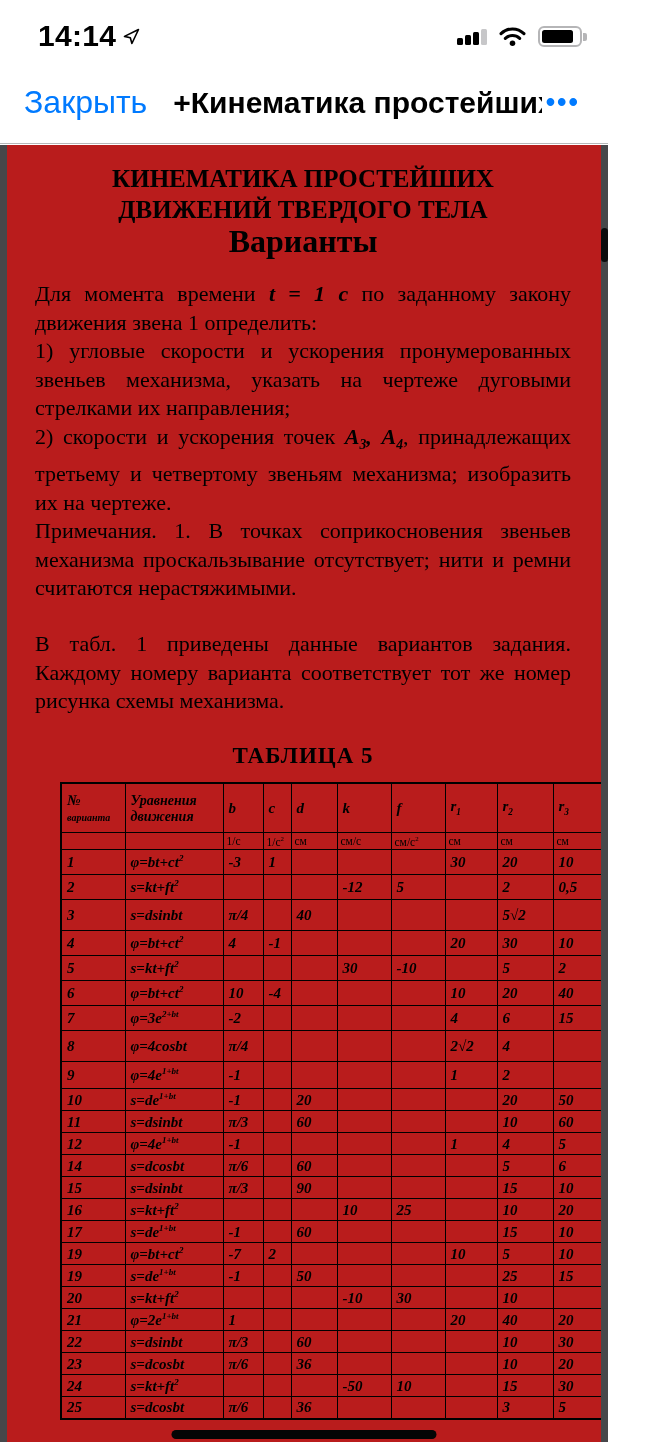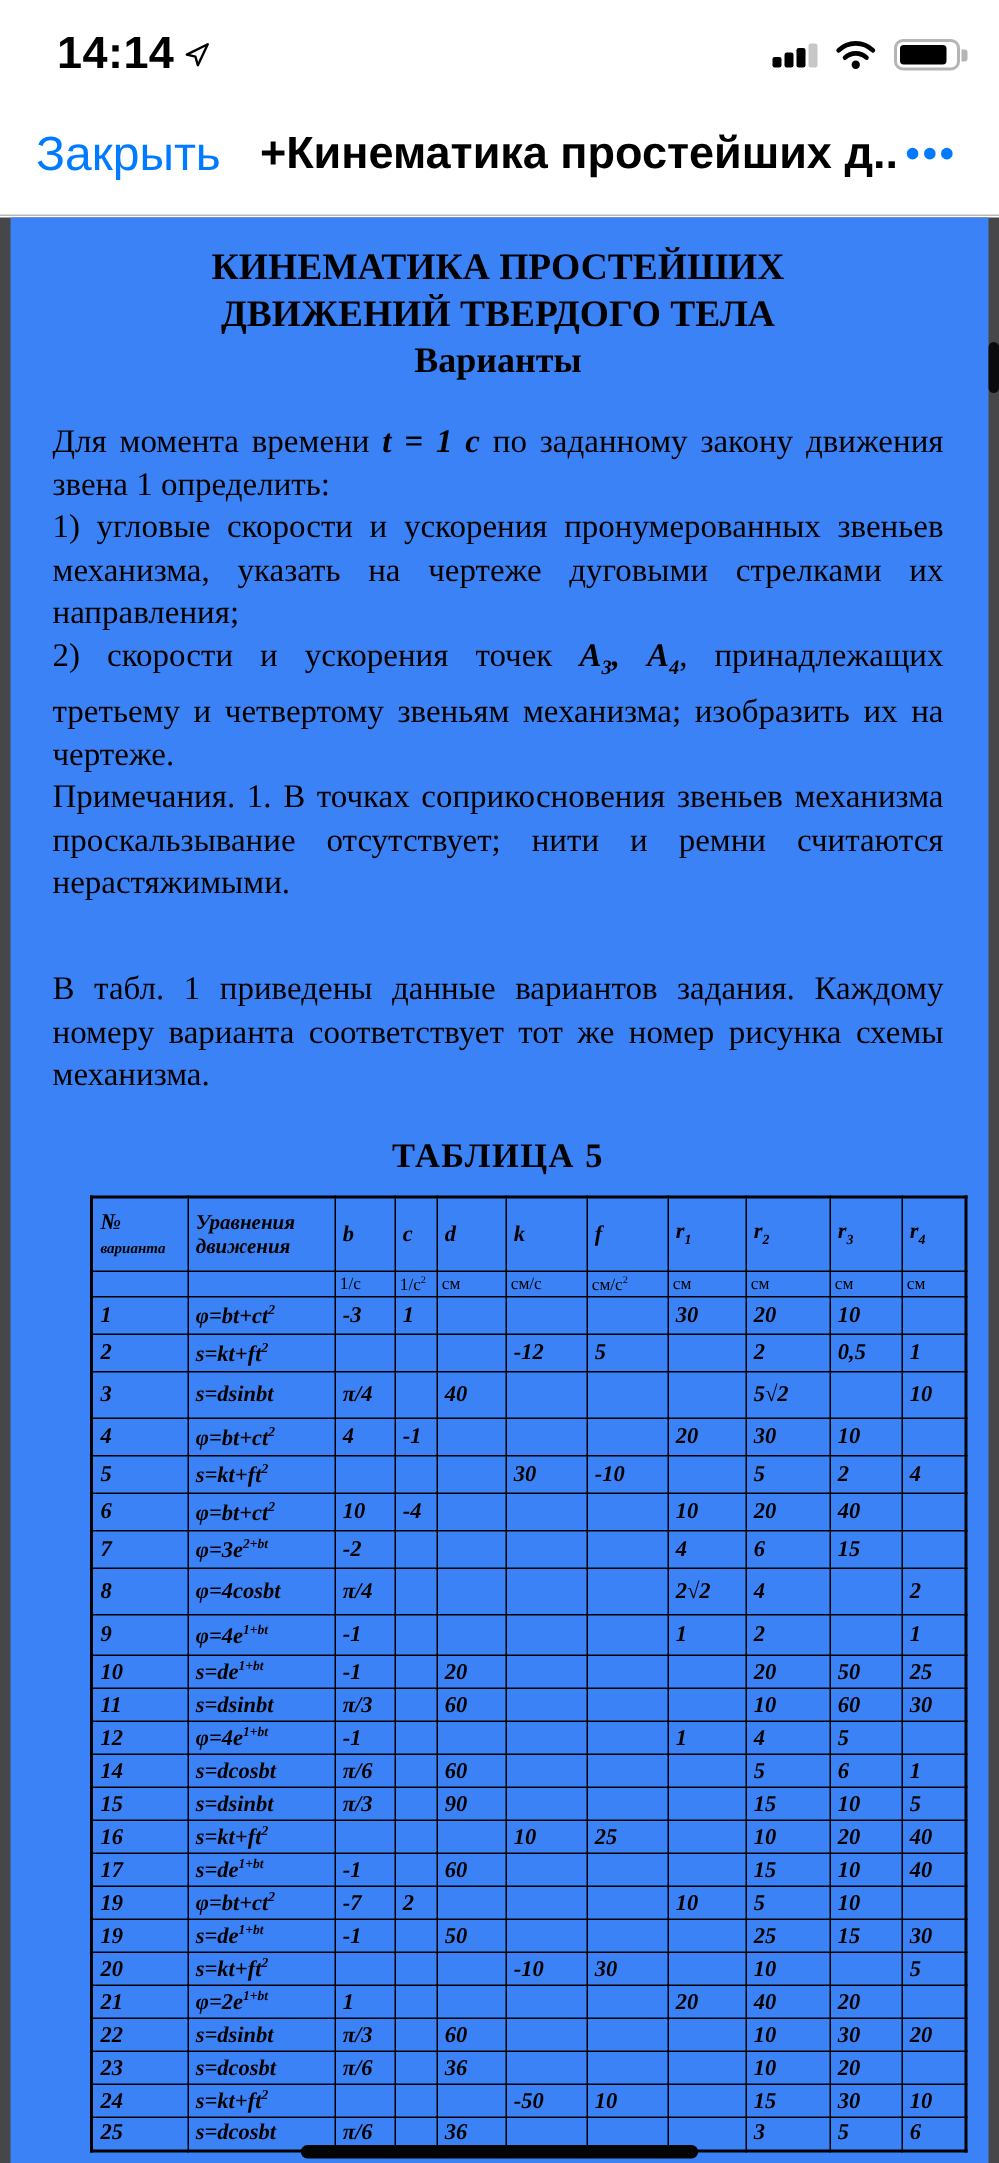--- a/index.html
+++ b/index.html
@@ -1,16 +1,16 @@
 <!DOCTYPE html>
 <html><head>
 <meta charset="utf-8">
 <style>
   html,body{margin:0;padding:0;background:#fff;}
-  .screen{position:relative;width:666px;height:1442px;background:#fff;overflow:hidden;
+  .screen{position:relative;width:608px;height:1442px;background:#fff;overflow:hidden;
           font-family:"Liberation Sans",sans-serif;color:#000;text-decoration:underline;}
 
   
   .status-bar{position:absolute;top:0;left:0;right:0;height:62px;display:flex;
               align-items:center;justify-content:space-between;box-sizing:border-box;
               padding:10px 26px 0 38px;background:#fff;}
   .time-wrap{display:flex;align-items:center;gap:7px;}
   .time{font-size:30px;font-weight:700;letter-spacing:.3px;}
   .status-icons{display:flex;align-items:center;gap:11px;}
   .signal{display:flex;align-items:flex-end;gap:2px;height:17px;}
@@ -27,27 +27,27 @@
   .nav-bar{position:absolute;top:62px;left:0;right:0;height:82px;background:#fff;
            display:flex;align-items:center;box-sizing:border-box;padding:0 24px;
            border-bottom:1px solid #b7b7b9;}
   .close-btn{color:#007aff;font-size:32px;font-weight:400;flex:0 0 auto;cursor:pointer;background:none;border:none;padding:0;font-family:"Liberation Sans",sans-serif;}
   .nav-title{font-size:30px;font-weight:700;margin-left:26px;flex:1 1 auto;
              white-space:nowrap;overflow:hidden;}
   .more-btn{color:#007aff;font-size:27px;font-weight:700;letter-spacing:2px;flex:0 0 auto;cursor:pointer;background:none;border:none;padding:0 4px;font-family:"Liberation Sans",sans-serif;}
 
   
   .doc-bg{position:absolute;top:145px;left:0;right:0;bottom:0;background:#47474a;}
-  .page{position:absolute;top:145px;left:7px;right:7px;bottom:0;background:#3b82f6;
+  .page{position:absolute;top:145px;left:7px;right:7px;bottom:0;background:#b91c1c;
         font-family:"Liberation Serif",serif;color:#000;overflow:hidden;}
   .text-col{padding:14px 30px 0 28px;}
   .doc-title{font-size:25px;font-weight:700;text-align:center;line-height:31px;margin:4px 0 0;}
-  .doc-subtitle{font-size:24px;font-weight:700;text-align:center;line-height:29px;margin:2px 0 0;}
+  .doc-subtitle{font-size:32px;font-weight:700;text-align:center;line-height:29px;margin:2px 0 0;}
   .para{font-size:22px;line-height:28.6px;text-align:justify;margin:24px 0 0;}
-  .para + .para{margin-top:42px;}
+  .para + .para{margin-top:27px;}
   .run-n{font-weight:400;font-style:normal;}
   .run-bi{font-weight:700;font-style:italic;}
   .para sub{font-size:62%;}
   .table-title{font-size:23px;font-weight:700;text-align:center;line-height:28px;
                letter-spacing:1px;margin:26px 0 0;}
 
   
   .table-wrap{margin:12px 0 0 53px;}
   table.variants{border-collapse:collapse;table-layout:fixed;width:583px;border:2px solid #000;}
   table.variants td{border:1.5px solid #000;font-style:italic;font-weight:700;font-size:15px;

